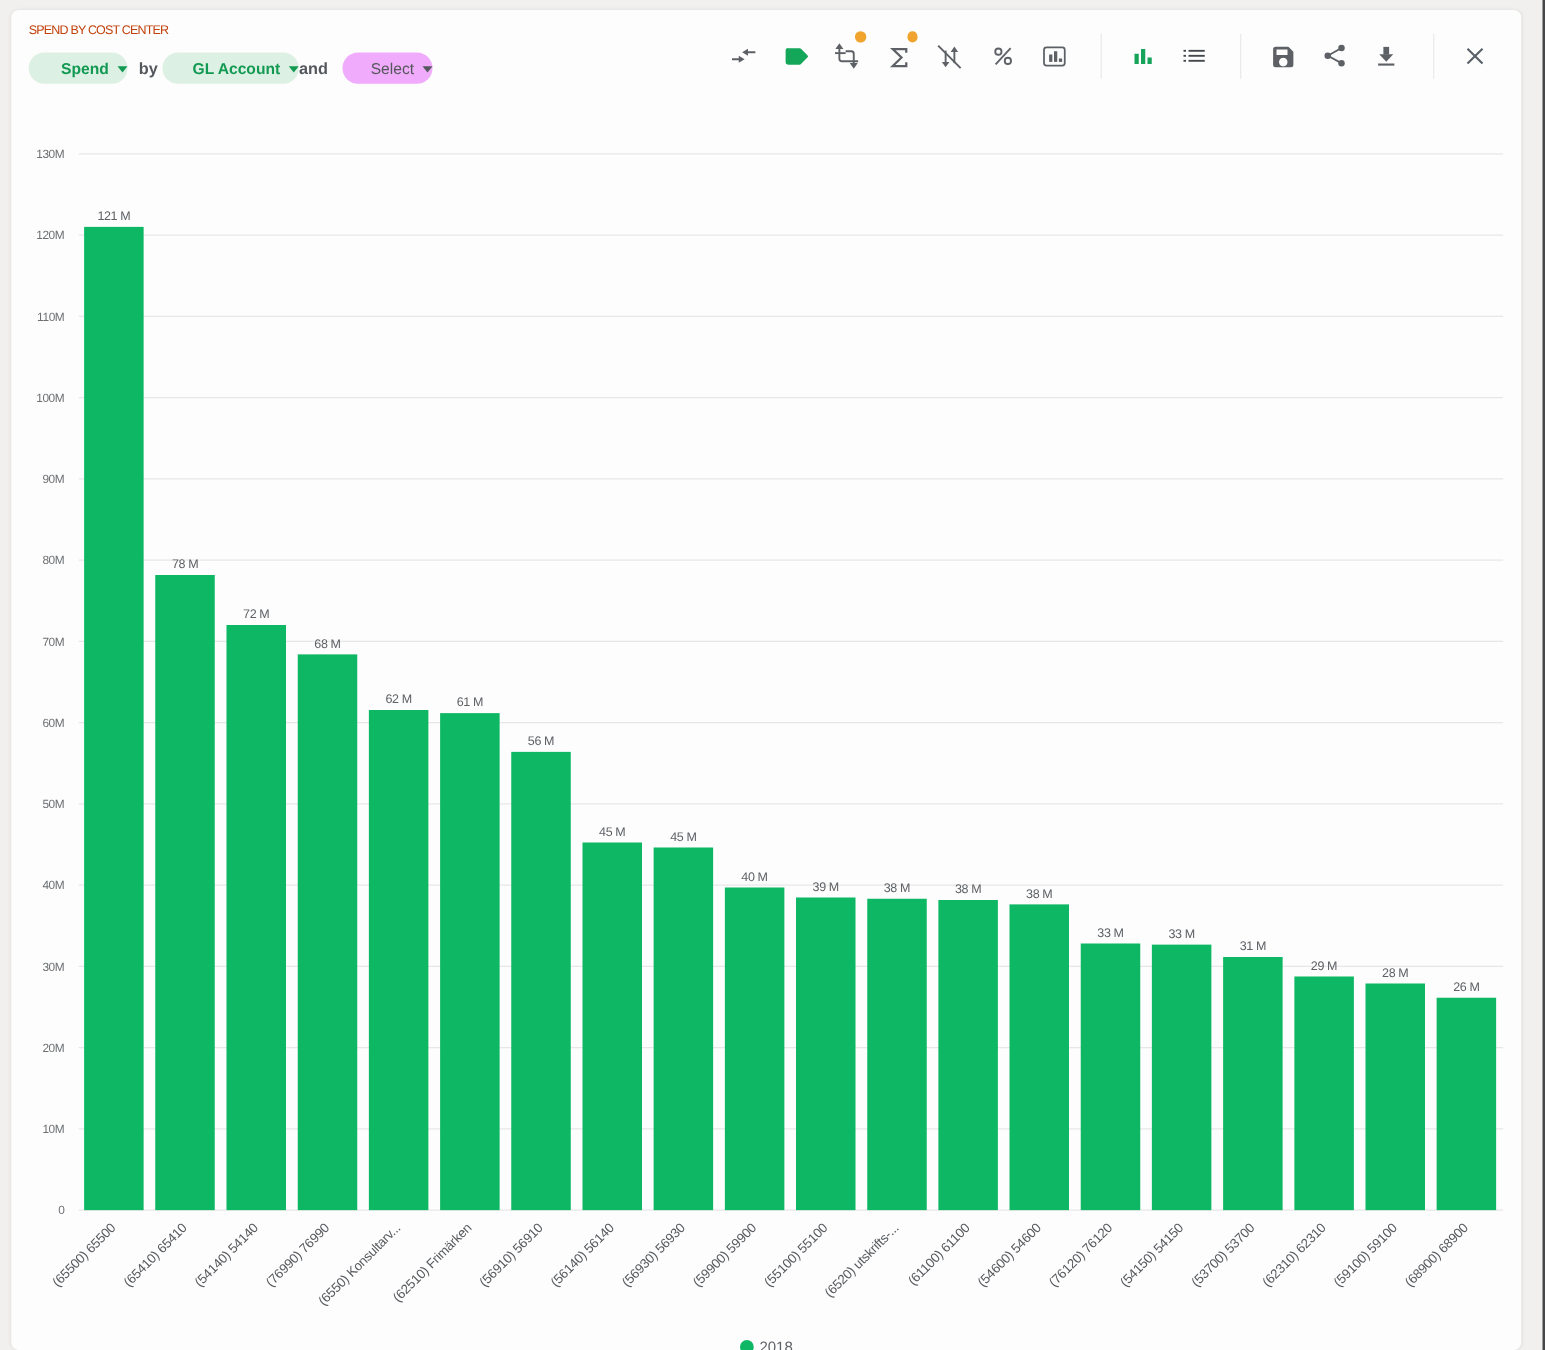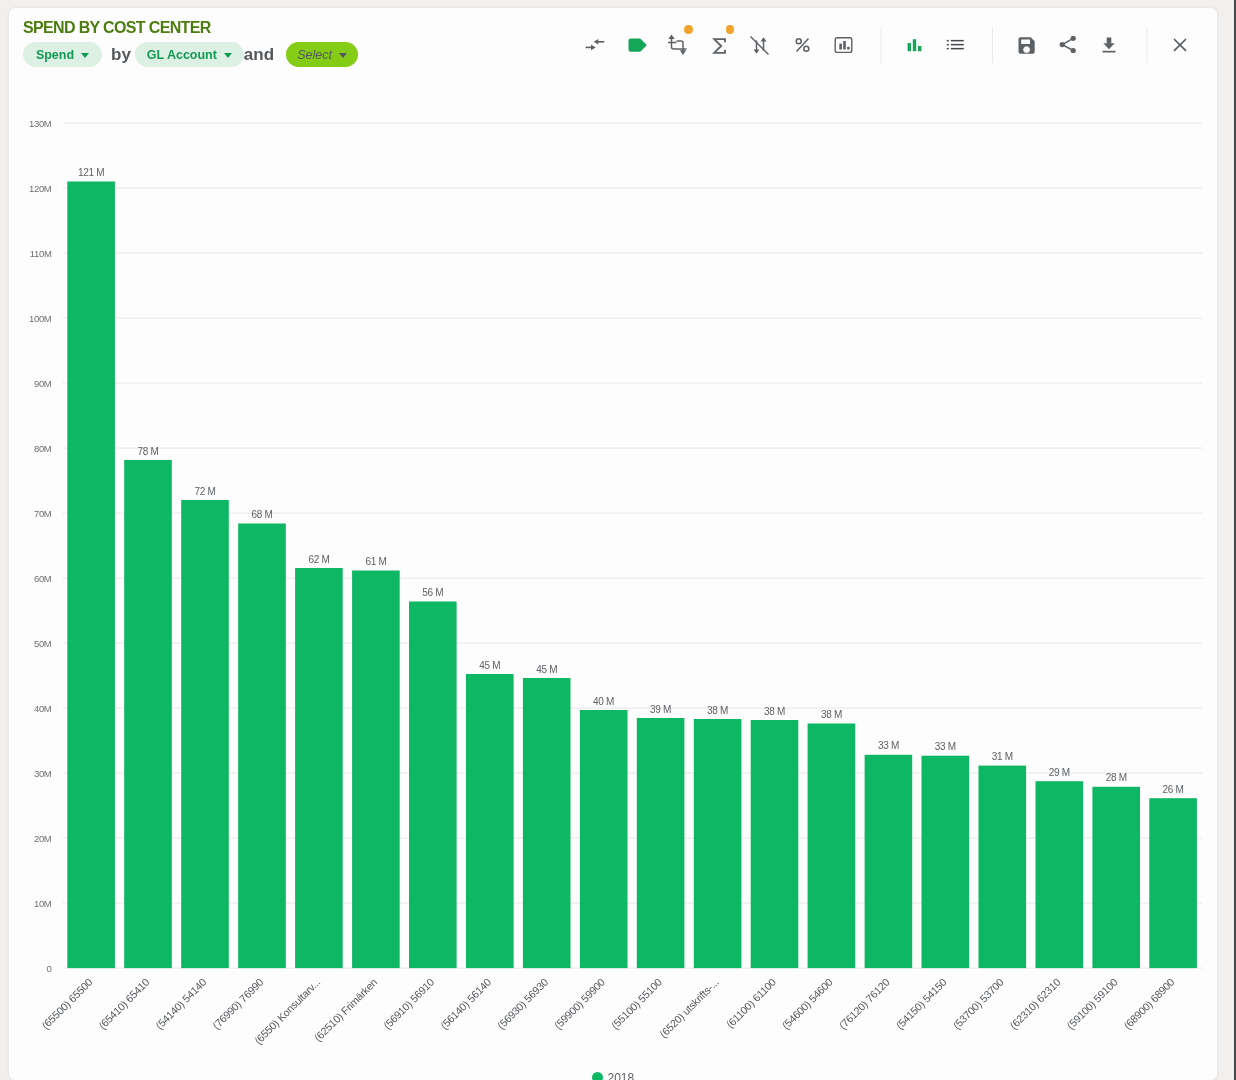--- a/index.html
+++ b/index.html
@@ -1,30 +1,30 @@
 <!DOCTYPE html>
 <html><head><meta charset="utf-8">
 <style>
 * { margin:0; padding:0; box-sizing:border-box; }
 html,body { width:1236px; height:1080px; overflow:hidden; background:#f1f0ee;
   font-family:"Liberation Sans", sans-serif; }
 .card { position:absolute; left:9px; top:8px; width:1208px; height:1072px;
   background:#fdfdfd; border-radius:6px; box-shadow:0 0 3px rgba(60,60,60,0.10); }
 .edge { position:absolute; right:0; top:0; width:2px; height:1080px; background:#454749; z-index:9; }
-h1 { position:absolute; left:23px; top:19px; font-size:16px; font-weight:bold;
-  letter-spacing:-0.65px; color:#4d7c0f; white-space:nowrap; }
+h1 { position:absolute; left:23px; top:19px; font-size:10px; font-weight:normal;
+  letter-spacing:-0.65px; color:#c2410c; white-space:nowrap; }
 .pills { position:absolute; left:23px; top:42px; height:25px; display:flex; align-items:center; }
 .pill { height:25px; border-radius:13px; display:inline-flex; align-items:center;
-  justify-content:center; font-size:12.5px; white-space:nowrap; }
+  justify-content:flex-end; font-size:12.5px; white-space:nowrap; }
 .pill.green { background:#ddf0e4; color:#129a52; font-weight:bold; }
-.pill.gray { background:#84cc16; color:#54585c;font-style:italic; }
+.pill.gray { background:#f0abfc; color:#54585c; }
 .caret { display:inline-block; width:0; height:0; border-left:4.5px solid transparent;
   border-right:4.5px solid transparent; border-top:5px solid #129a52; margin-left:7px; margin-top:2px; }
 .caret.dark { border-top-color:#54585c; }
-.conj { font-size:17px; font-weight:bold; color:#54585c; }
+.conj { font-size:13px; font-weight:bold; color:#54585c; }
 .tb { position:absolute; left:0; top:0; }
 .badge { position:absolute; width:8.6px; height:8.6px; border-radius:50%; background:#f1a42d; z-index:5; }
 svg text { font-family:"Liberation Sans", sans-serif; }
 .chart { position:absolute; left:0; top:0; }
 </style></head>
 <body>
 <div class="card"></div>
 <h1>SPEND BY COST CENTER</h1>
 <div class="pills">
   <div class="pill green" style="width:79px">Spend<span class="caret"></span></div>

